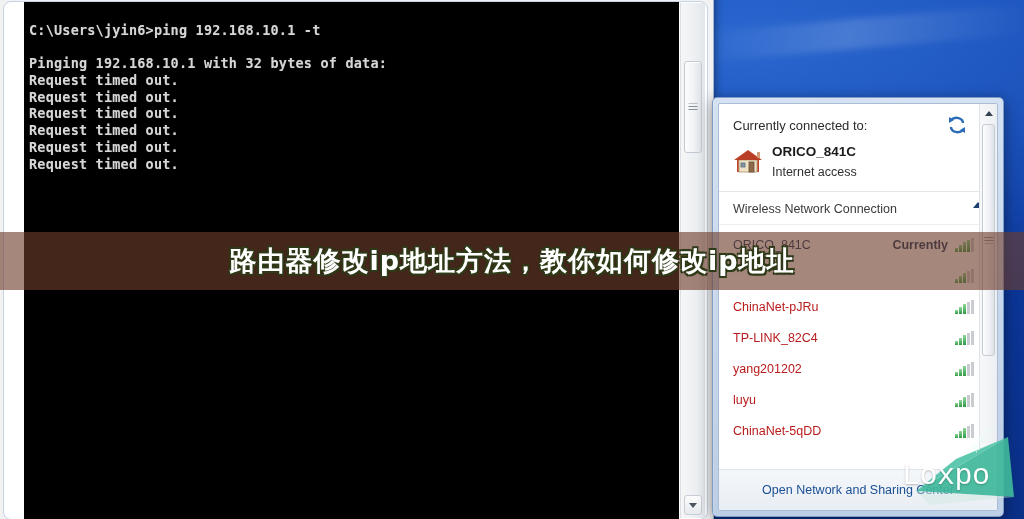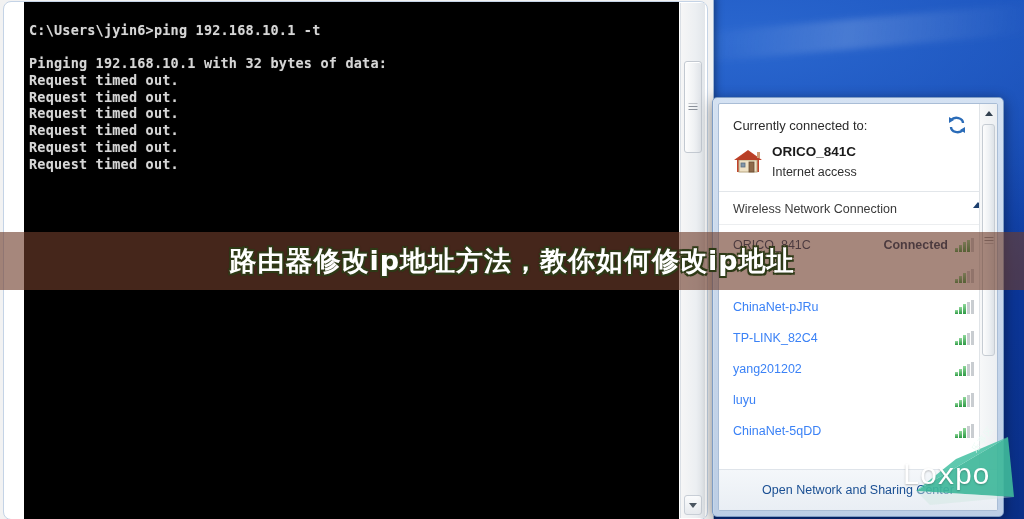--- a/index.html
+++ b/index.html
@@ -121,21 +121,21 @@
   .chevron-up{
     width:0;height:0;border-left:5px solid transparent;border-right:5px solid transparent;
     border-bottom:6px solid #1c3f6e;
   }
 
   .net-list{padding:4px 0 0 0;}
   .net-item{
     display:flex;align-items:center;height:31px;padding:0 22px 0 14px;
     justify-content:space-between;
   }
-  .net-item-name{font-size:12.5px;color:#3b82f6;white-space:nowrap;}
+  .net-item-name{font-size:12.5px;color:#b91c1c;white-space:nowrap;}
   .net-item-name.connected{color:#12355e;}
   .net-item-right{display:flex;align-items:center;gap:7px;}
   .net-item-status{font-size:12.5px;color:#12355e;font-weight:bold;}
 
   
   .bars{display:flex;align-items:flex-end;gap:1px;height:14px;width:20px;}
   .bars span{width:3px;background:#c9cdd1;border:0;display:block;}
   .bars span.on{background:linear-gradient(180deg,#8fd89a,#2e9a45);}
   .b1{height:4px;} .b2{height:7px;} .b3{height:10px;} .b4{height:12px;} .b5{height:14px;}
 
@@ -275,21 +275,21 @@
       <div class="net-section">
         <span class="net-section-label">Wireless Network Connection</span>
         <span class="chevron-up"></span>
       </div>
 
       <div class="net-list">
 
         <div class="net-item">
           <span class="net-item-name connected">ORICO_841C</span>
           <span class="net-item-right">
-            <span class="net-item-status">Connected</span>
+            <span class="net-item-status">Currently</span>
             <span class="bars">
               <span class="b1 on"></span>
                 <span class="b2 on"></span>
                 <span class="b3 on"></span>
                 <span class="b4 on"></span>
                 <span class="b5"></span>
             </span>
           </span>
         </div>
 

